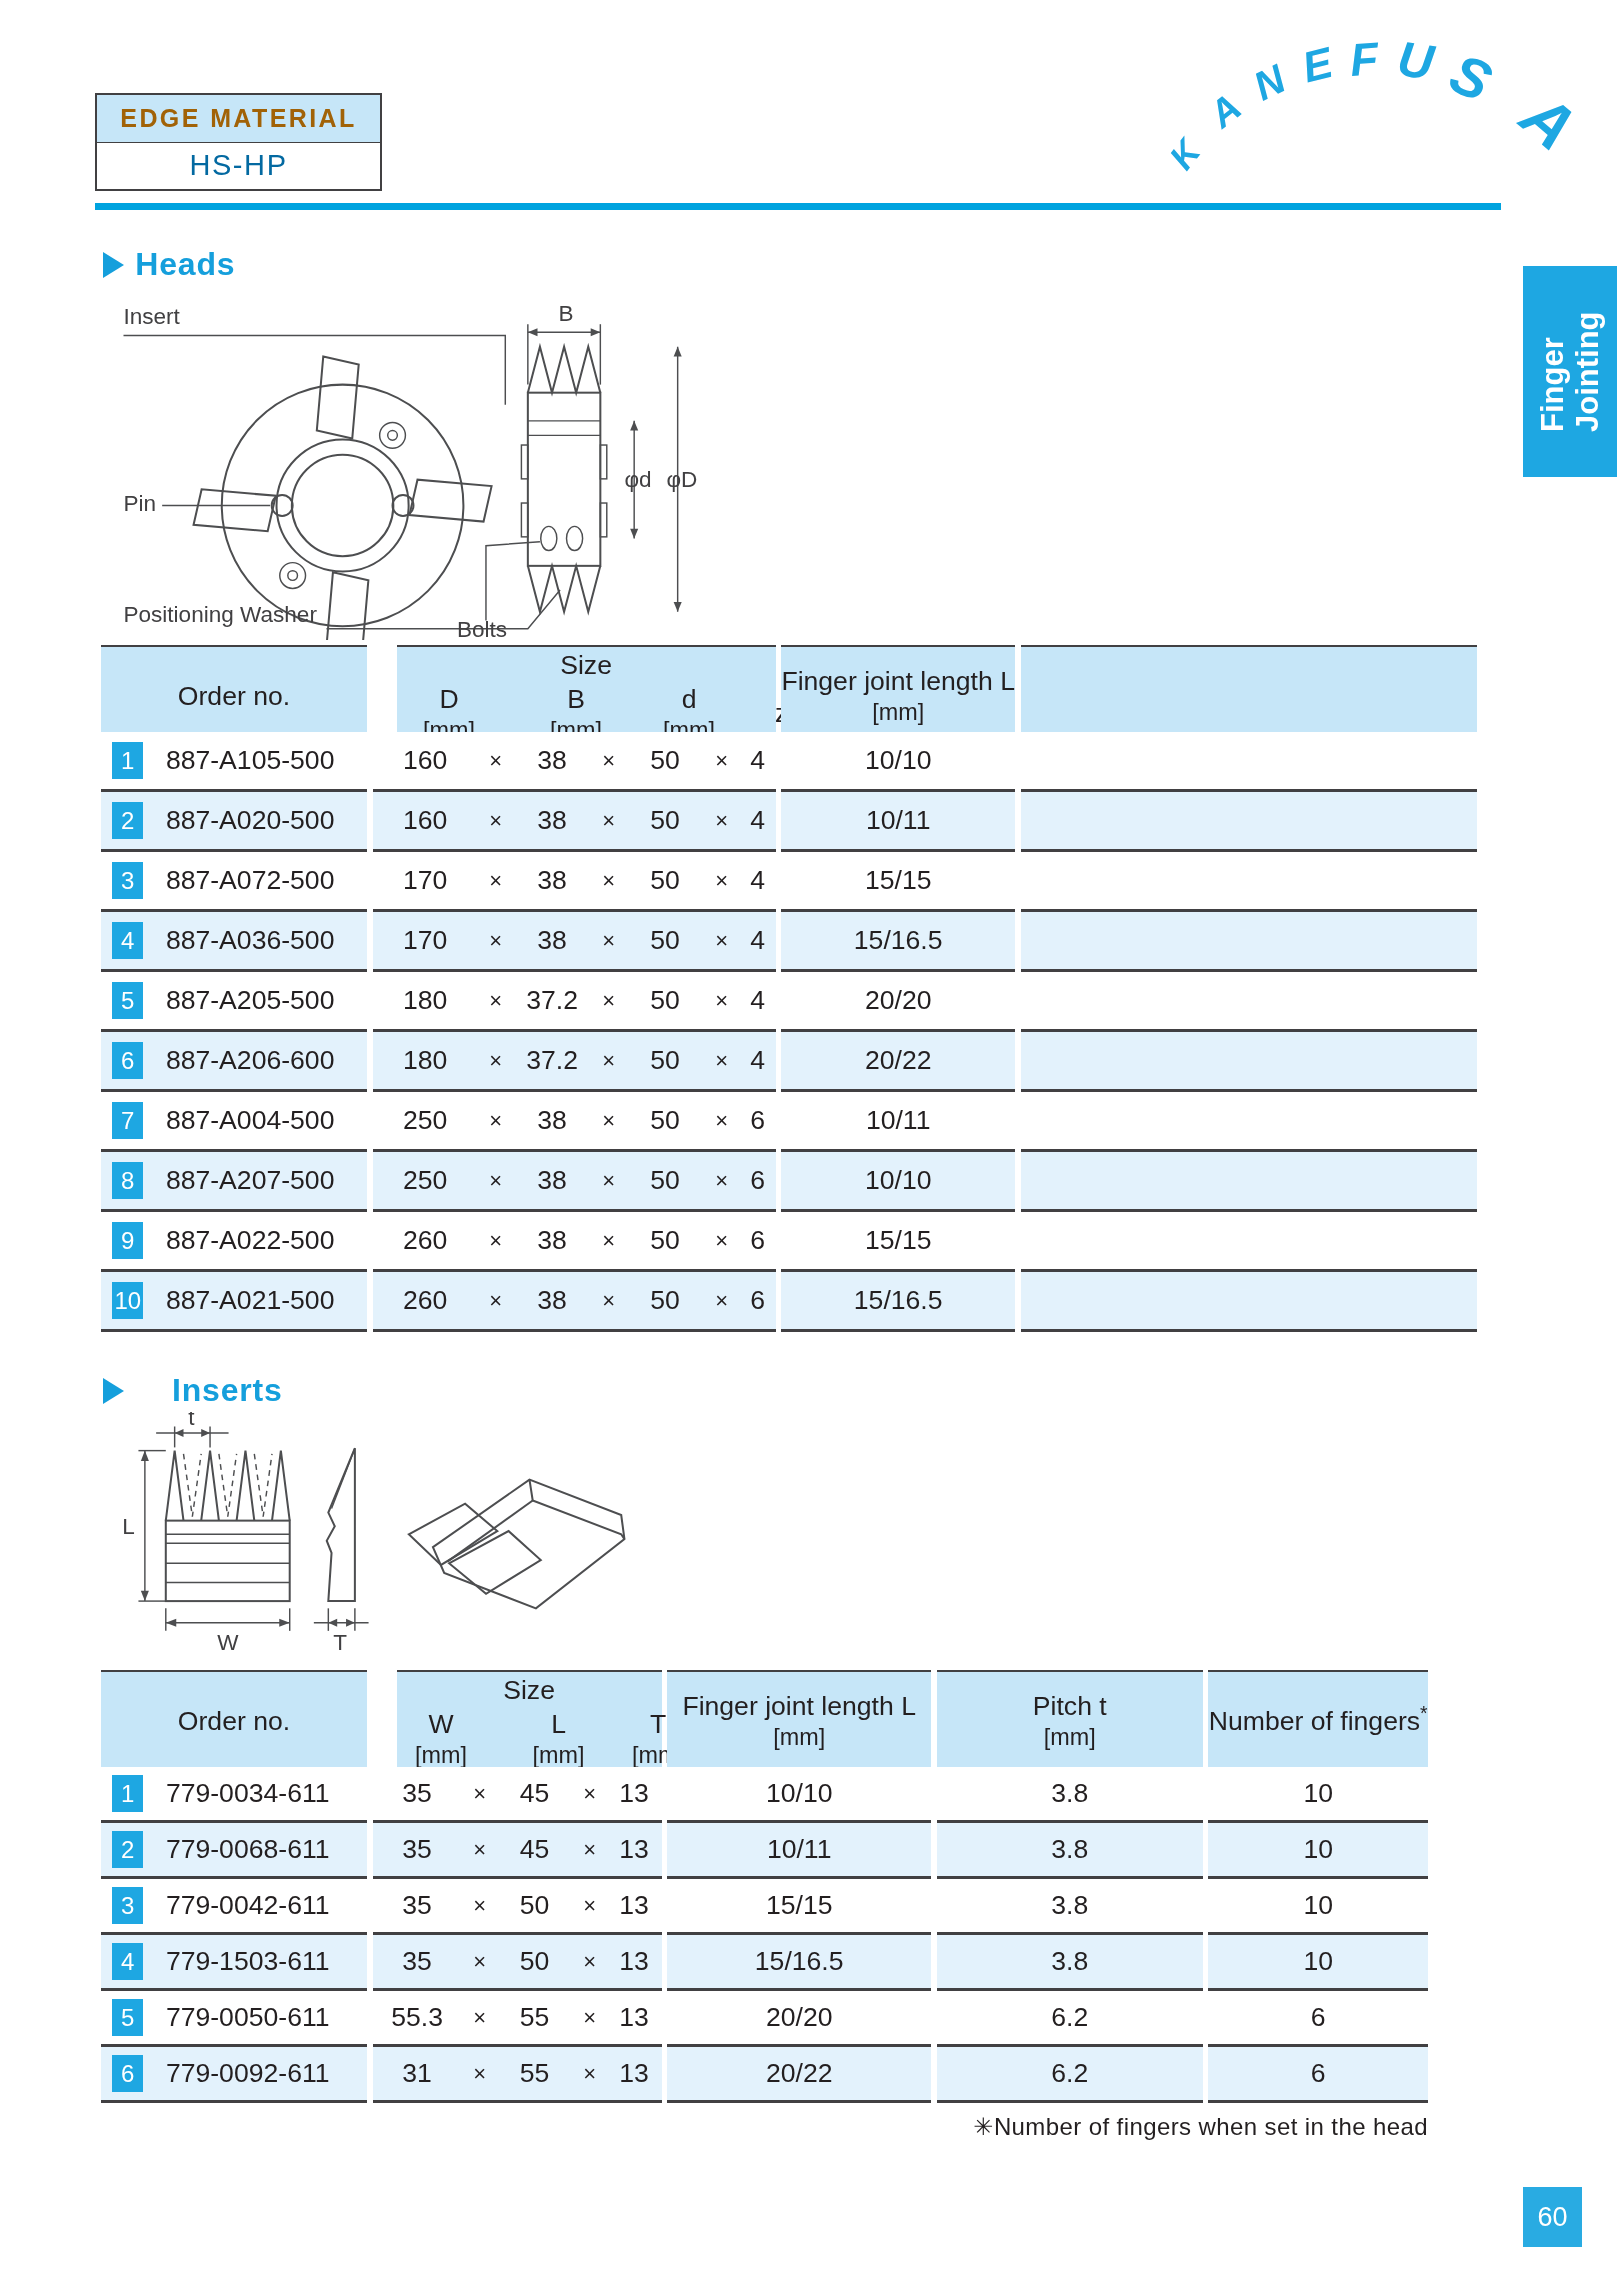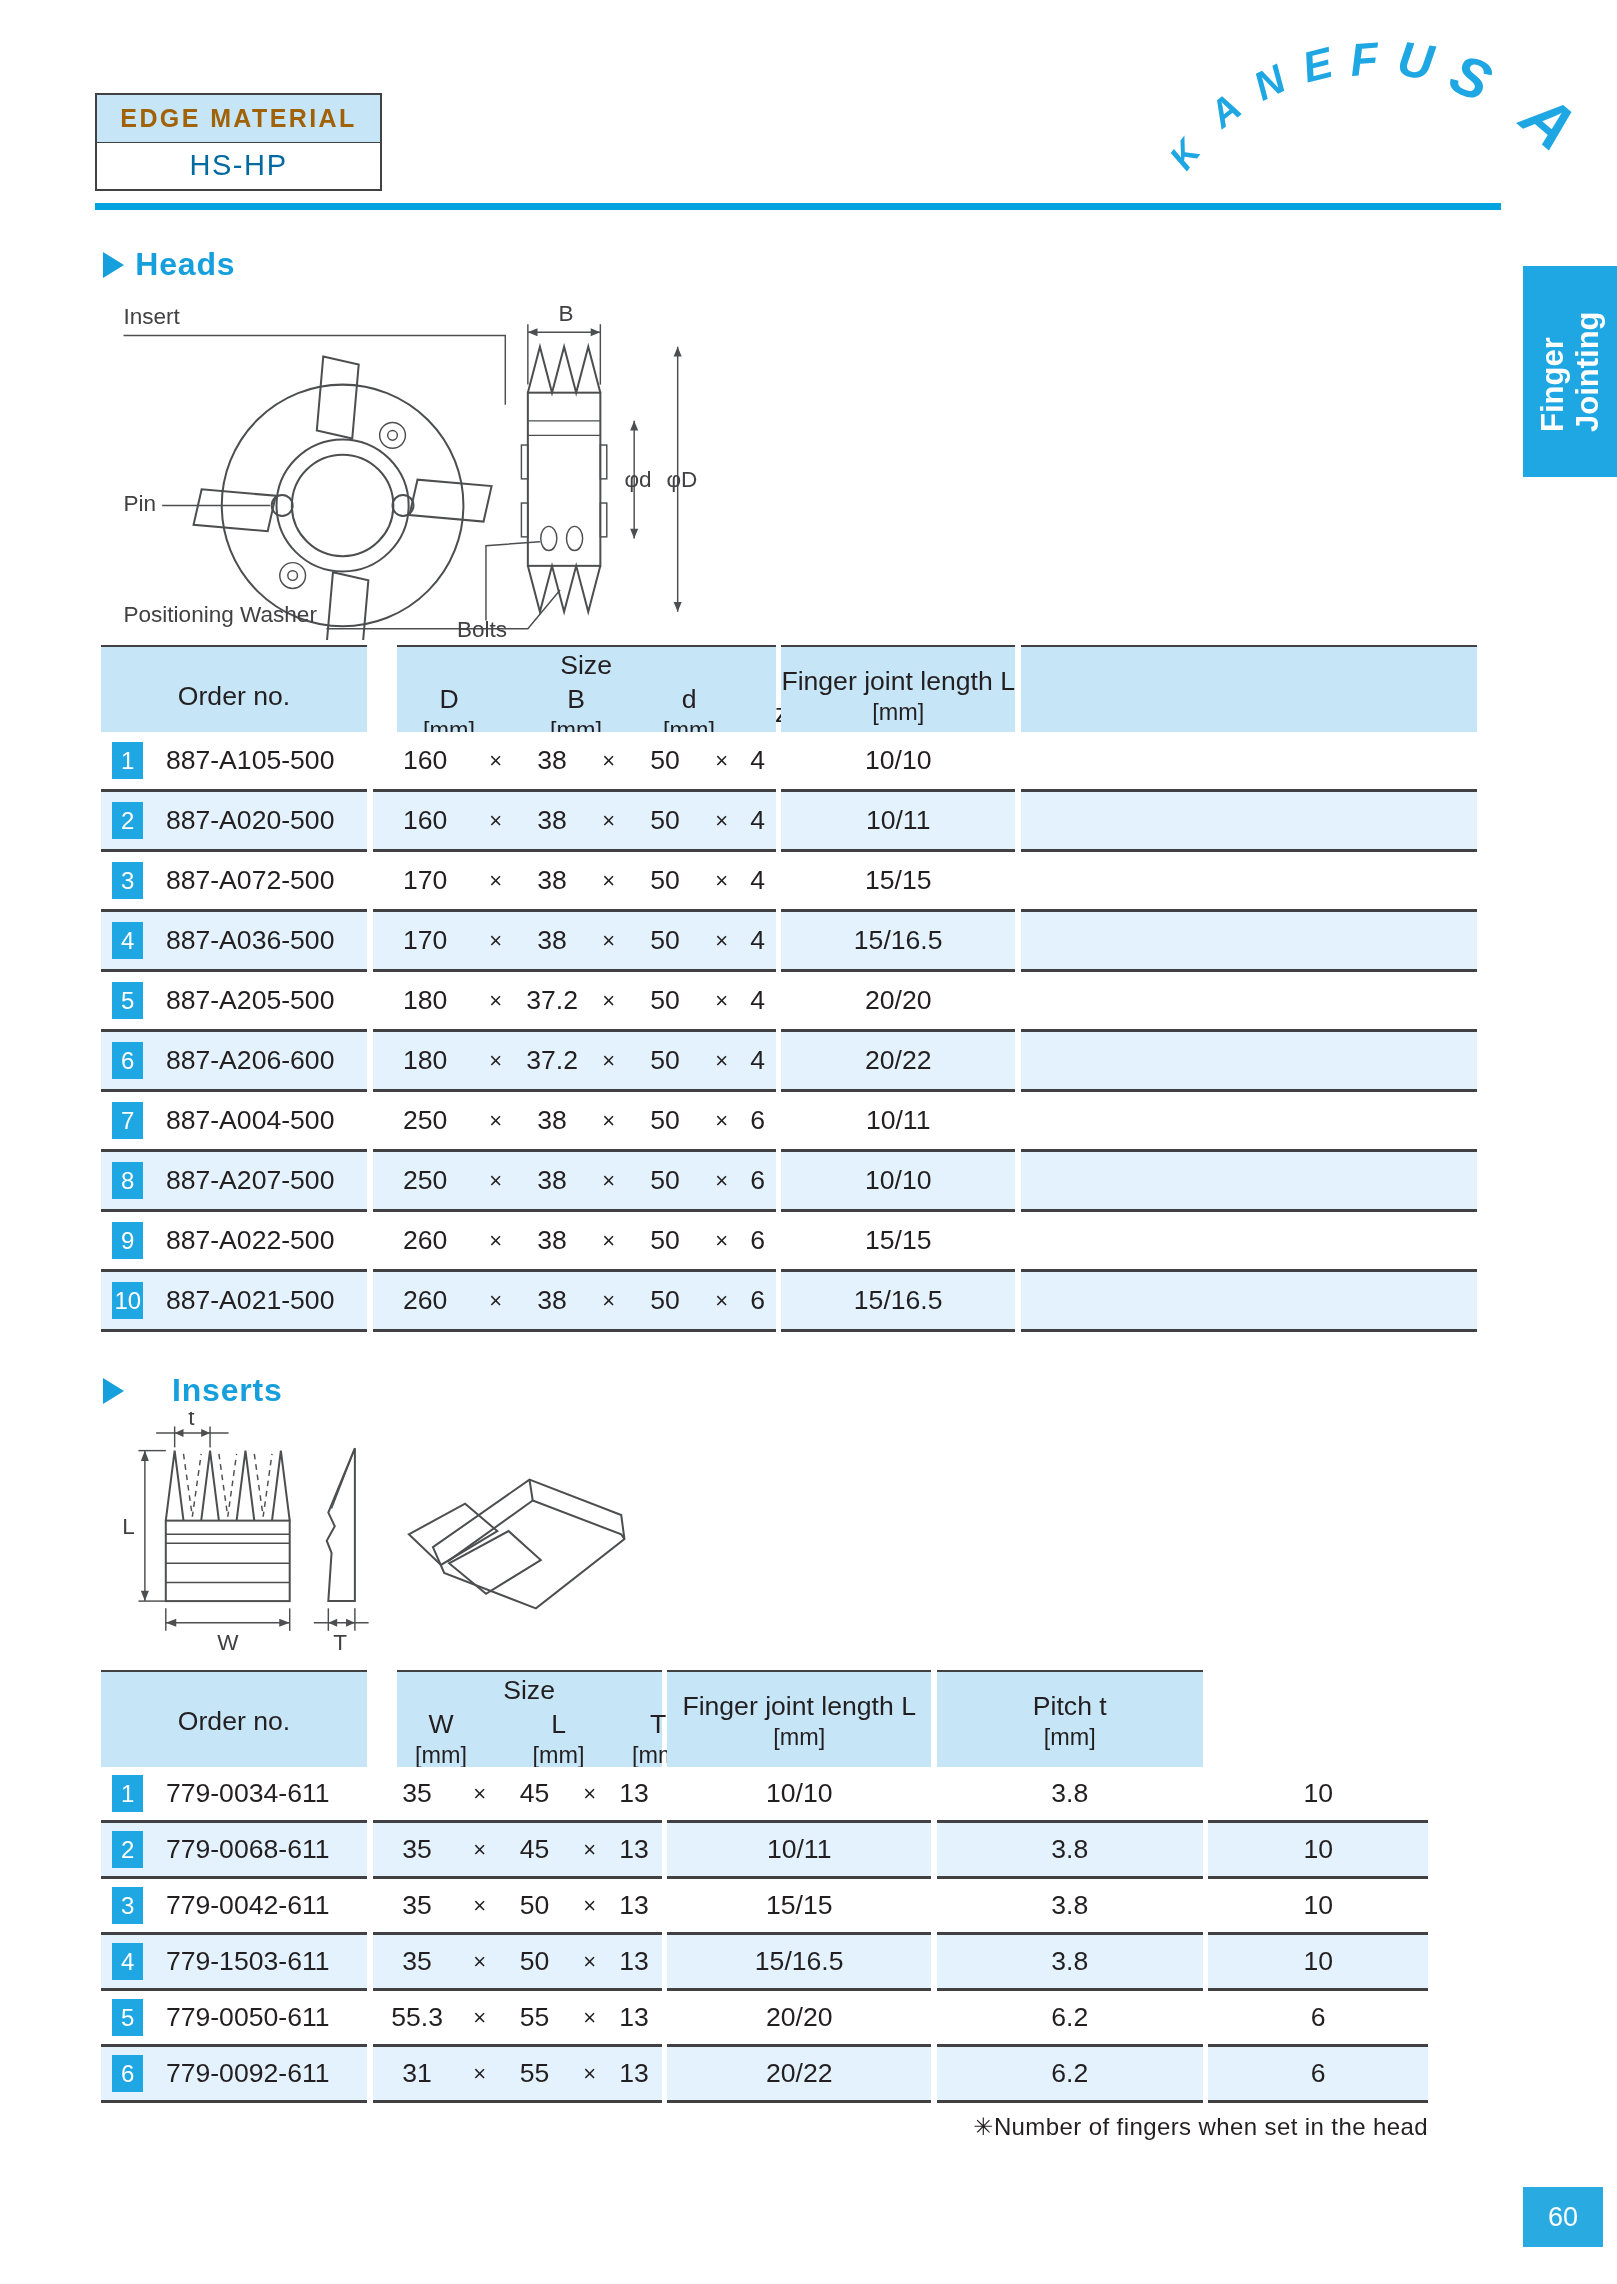--- a/index.html
+++ b/index.html
@@ -72,21 +72,21 @@
   .hdr-stack { display:flex; flex-direction:column; align-items:center; line-height:1.25; }
   .unit { font-size:23.4px; }
   .size-title { font-size:26.6px; margin:3.2px 0 1.6px 0; }
   .size-cell-head { justify-content:space-between;margin-left:24px; }
   .fjl-head { line-height:1.3; }
   sup.star { font-size:19.3px; vertical-align:super; line-height:0; }
 
   .footnote { left:101px; top:2113px; width:1327px; text-align:right; font-size:24px;
     letter-spacing:0.4px; }
 
-  .page-badge { left:1523px; top:2187px; width:80px; height:60px; background:#29abe2;
+  .page-badge { left:1523px; top:2187px; width:59px; height:60px; background:#29abe2;
     color:#fff; display:flex; align-items:center; justify-content:center; font-size:27px; }
 </style>
 </head>
 <body>
 
 <div class="abs header-box">
   <div class="cat">EDGE MATERIAL</div>
   <div class="model">HS-HP</div>
 </div>
 
@@ -498,20 +498,23 @@
             <span>Finger joint length L</span>
             <span class="unit">[mm]</span>
           </div>
       </div>
       <div class="cell fjl-head">
         <div class="hdr-stack">
             <span>Pitch t</span>
             <span class="unit">[mm]</span>
           </div>
       </div>
+      <div class="cell">
+        <span><span>Number of fingers</span><sup class="star">*</sup></span>
+      </div>
     </div>
   </div>
   <div class="t-body">
       <div class="t-row inserts-grid">
     <div class="cell order-cell">
       <span class="badge">1</span>
       <span>779-0034-611</span>
     </div>
     <div class="cell">
       <div class="size-grid">

